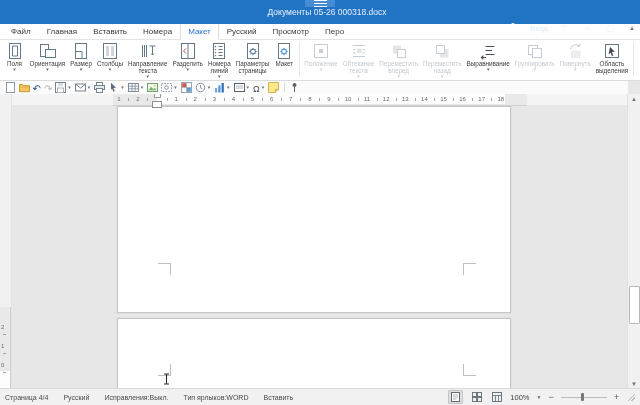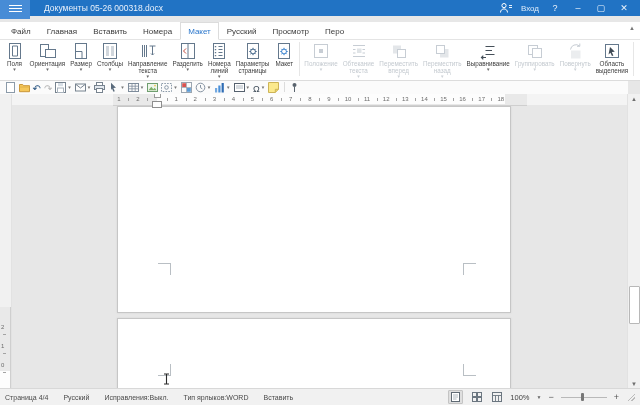--- a/index.html
+++ b/index.html
@@ -1,23 +1,23 @@
 <!DOCTYPE html>
 <html><head>
 <meta charset="utf-8">
 <style>
   html,body{margin:0;padding:0;}
   body{width:640px;height:405px;position:relative;overflow:hidden;background:#e7e7e7;
        font-family:"Liberation Sans",sans-serif;-webkit-font-smoothing:antialiased;}
   
-  .titlebar{position:absolute;top:0;left:0;right:0;height:16px;background:#2173c4;display:flex;align-items:center;color:#fff;z-index:10;}
+  .titlebar{position:absolute;top:0;left:0;right:0;height:24px;background:#2173c4;display:flex;align-items:center;color:#fff;z-index:10;flex-direction:column;}
   .hamburger{width:30px;height:22px;background:#478cd6;display:flex;flex-direction:column;justify-content:center;align-items:center;gap:2px;cursor:pointer;}
   .hamburger i{display:block;width:13px;height:1px;background:#fff;}
   .doc-title{font-size:8.5px;margin-left:14px;color:#e9f1fb;}
-  .tb-right{margin-left:auto;display:flex;align-items:center;gap:9px;padding-right:9px;}
+  .tb-right{margin-left:auto;display:flex;align-items:center;gap:9px;}
   .tb-login{font-size:8px;color:#dcebfa;}
   .winbtn{font-size:9px;line-height:22px;width:14px;text-align:center;color:#eaf2fb;}
   
   .menubar{position:absolute;top:22px;left:0;right:0;height:17px;background:#fff;border-bottom:1px solid #e4e4e4;display:flex;align-items:stretch;padding-left:3px;font-size:8px;color:#3a3a3a;z-index:9;}
   .mtab{padding:8px 7px;display:flex;align-items:center;border:1px solid transparent;}
   .mtab.active{color:#2b77cc;border-color:#dcdcdc;border-bottom-color:#fff;margin-bottom:-1px;background:#fff;}
   .menu-collapse{position:absolute;right:5px;top:25px;font-size:6px;color:#777;z-index:11;}
   
   .ribbon{position:absolute;top:40px;left:0;right:0;height:39px;background:#fff;border-bottom:1px solid #dcdcdc;display:flex;align-items:flex-start;padding:1px 0 0 2px;z-index:8;}
   .rbtn{display:flex;flex-direction:column;align-items:center;padding:0 2.5px;color:#64788c;}

